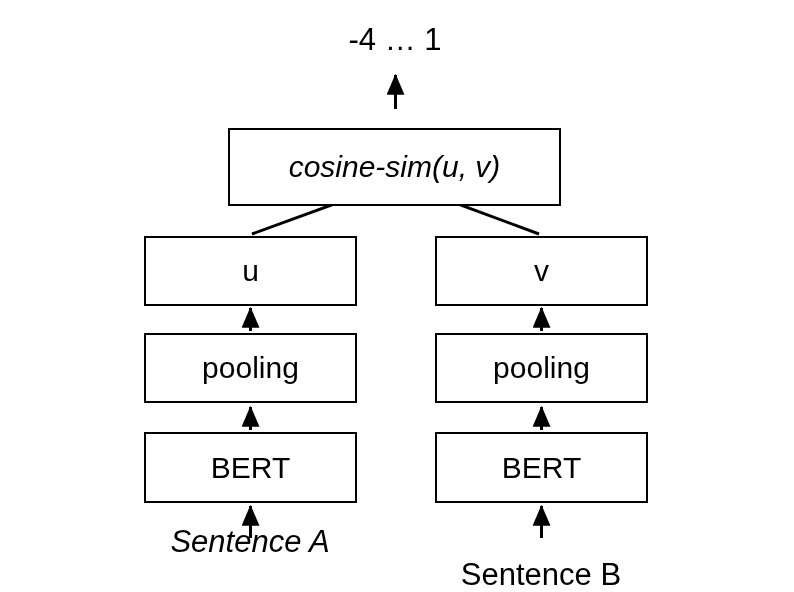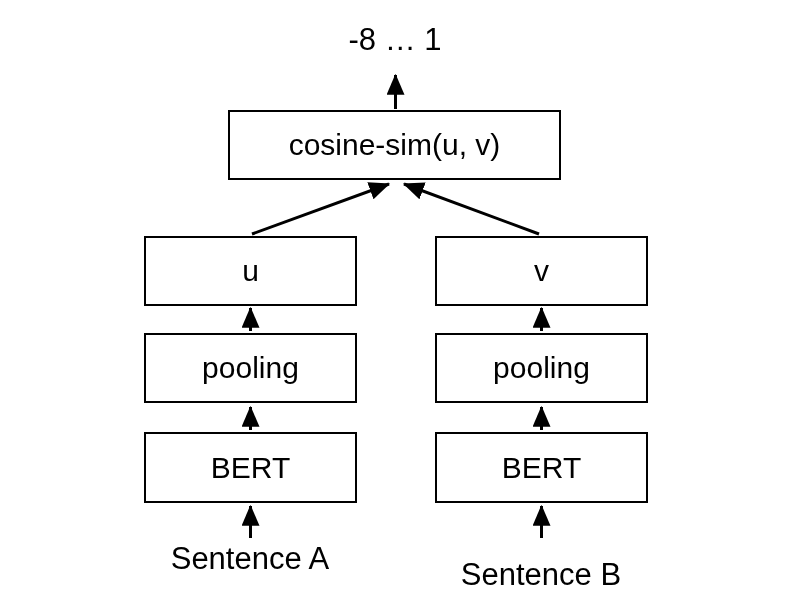--- a/index.html
+++ b/index.html
@@ -38,30 +38,30 @@
   }
   .free-label {
     position: absolute;
     text-align: center;
     font-size: 31px;
     line-height: 36px;
     color: #000000;
     white-space: nowrap;
   }
   
-  .box-cosine  { left: 228px; top: 110px; width: 333px; height: 70px; }
+  .box-cosine  { left: 228px; top: 128px; width: 333px; height: 78px; font-style: italic; }
   .box-u       { left: 144px; top: 236px; width: 213px; height: 70px; }
   .box-v       { left: 435px; top: 236px; width: 213px; height: 70px; }
   .box-pool-l  { left: 144px; top: 333px; width: 213px; height: 70px; }
   .box-pool-r  { left: 435px; top: 333px; width: 213px; height: 70px; }
   .box-bert-l  { left: 144px; top: 432px; width: 213px; height: 71px; }
   .box-bert-r  { left: 435px; top: 432px; width: 213px; height: 71px; }
   
   .lbl-output     { left: 295px; top: 22px;  width: 200px; }
-  .lbl-sentence-a { left: 150px; top: 541px; width: 200px; }
+  .lbl-sentence-a { left: 150px; top: 524px; width: 200px; font-style: italic; }
   .lbl-sentence-b { left: 441px; top: 541px; width: 200px; margin-top: 16px; }
 </style>
 </head>
 <body>
 
 <div class="canvas">
 
   <svg class="arrows-layer" viewBox="0 0 794 592" xmlns="http://www.w3.org/2000/svg" aria-hidden="true">
     <defs>
       <marker id="ah" markerWidth="7" markerHeight="6" refX="6.6" refY="3" orient="auto">
@@ -77,21 +77,21 @@
 
     <line x1="250.5" y1="331" x2="250.5" y2="308" stroke="#000000" stroke-width="3" marker-end="url(#ah)"></line>
     <line x1="250.5" y1="430" x2="250.5" y2="407" stroke="#000000" stroke-width="3" marker-end="url(#ah)"></line>
     <line x1="250.5" y1="538" x2="250.5" y2="506" stroke="#000000" stroke-width="3" marker-end="url(#ah)"></line>
 
     <line x1="541.5" y1="331" x2="541.5" y2="308" stroke="#000000" stroke-width="3" marker-end="url(#ah)"></line>
     <line x1="541.5" y1="430" x2="541.5" y2="407" stroke="#000000" stroke-width="3" marker-end="url(#ah)"></line>
     <line x1="541.5" y1="538" x2="541.5" y2="506" stroke="#000000" stroke-width="3" marker-end="url(#ah)"></line>
   </svg>
 
-  <div class="free-label lbl-output">-8 … 1</div>
+  <div class="free-label lbl-output">-4 … 1</div>
 
   <div class="box box-cosine">cosine-sim(u, v)</div>
 
   <div class="box box-u">u</div>
   <div class="box box-v">v</div>
 
   <div class="box box-pool-l">pooling</div>
   <div class="box box-pool-r">pooling</div>
 
   <div class="box box-bert-l">BERT</div>

